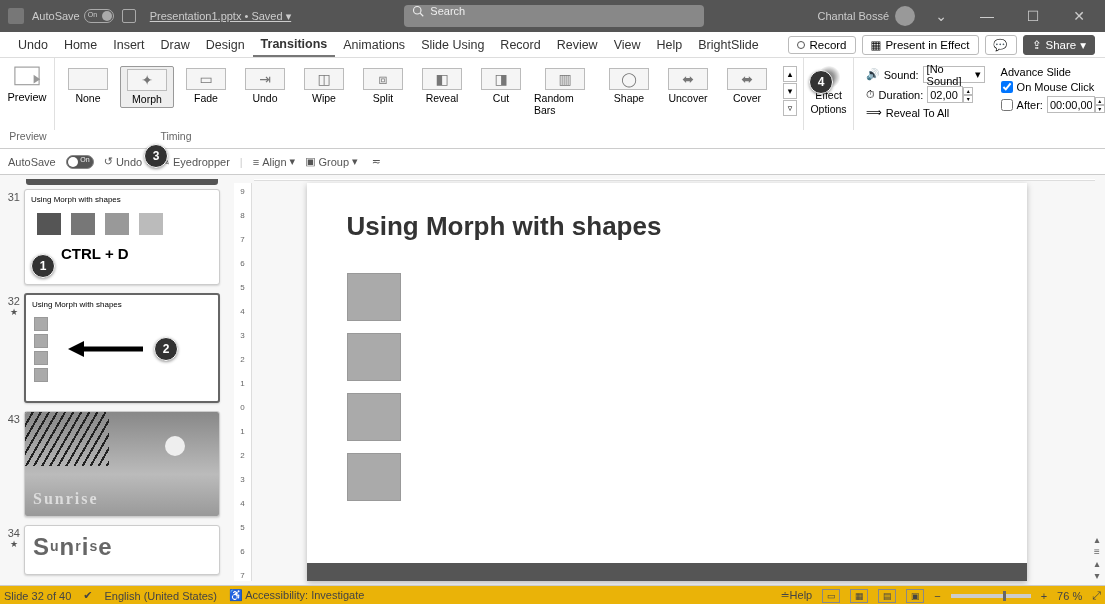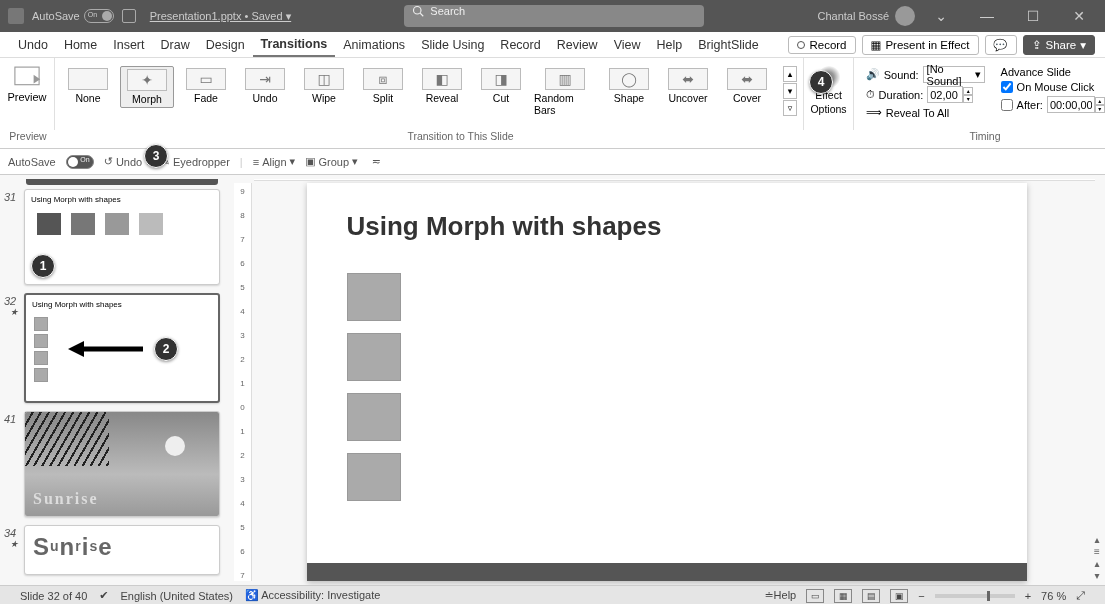--- a/index.html
+++ b/index.html
@@ -62,21 +62,21 @@
 .qat .pill2::after { content:""; position:absolute; left:1px; top:1px; width:10px; height:10px; background:#fff; border-radius:50%; }
 .qat span.sep { color:#ccc; }
 .qat .qitem { display:flex; align-items:center; gap:3px; cursor:pointer; }
 
 
 .main { display:flex; height: calc(604px - 32px - 26px - 72px - 18px - 26px - 20px); }
 .thumbs { width: 224px; background:#f7f7f7; overflow-y:auto; padding: 4px 4px 4px 4px; position:relative; }
 .thumbs::-webkit-scrollbar { width:16px; }
 .thumbs::-webkit-scrollbar-thumb { background:#aaa; border-radius:8px; }
 .thumbwrap { display:flex; gap:4px; margin-bottom:8px; }
-.thumbnum { width:16px; font-size:11px; color:#555; text-align:left; padding-top:2px; position:relative;font-style:italic;}
+.thumbnum { width:16px; font-size:11px; color:#555; text-align:right; padding-top:2px; position:relative;}
 .thumbnum .star { font-size:9px; position:absolute; top:14px; right:2px;}
 .thumb { flex:1; background:#fff; border:1px solid #ccc; border-radius:3px; position:relative; overflow:hidden; box-shadow: 0 1px 2px rgba(0,0,0,0.15);}
 .thumb.selected { border:2px solid #666; }
 .thumb31 { height:96px; }
 .thumb32 { height:110px; }
 .thumb33 { height:106px; }
 .thumb34 { height:50px; }
 .t31title { font-size:8px; padding:5px 6px; }
 .t31shapes { display:flex; gap:10px; padding: 4px 12px; }
 .t31shapes div { width:24px; height:22px; background:#888; }
@@ -110,21 +110,21 @@
 .slide { width: 720px; background:#fff; box-shadow: 0 2px 6px rgba(0,0,0,0.25); position:relative; margin-top: 0; }
 .slide-body { height: 380px; position: relative; }
 .slide h1 { font-size:26px; font-weight:600; padding: 28px 40px 10px; color:#333; }
 .sshapes { position:absolute; left:40px; top:90px; display:flex; flex-direction:column; gap:12px; }
 .sshapes div { width:54px; height:48px; background:#aaa; border:1px solid #999; }
 .darkbar { height: 18px; width: 100%; background: #555; }
 .rscroll { width:16px; display:flex; flex-direction:column; align-items:center; justify-content:flex-end; gap:2px; padding-bottom:4px; color:#666; font-size:10px;}
 .rscroll div { cursor:pointer; line-height:1; }
 
 
-.status { height:20px; border-top:1px solid #ccc; background:#e5e5e5; display:flex; align-items:center; font-size:11px; color:#444; padding: 0 20px; justify-content:space-between; }
+.status { height:20px; border-top:1px solid #ccc; background:#eab308; display:flex; align-items:center; font-size:11px; color:#444; padding: 0 4px; justify-content:space-between; }
 .status .sleft { display:flex; align-items:center; gap:12px; }
 .status .sright { display:flex; align-items:center; gap:10px; }
 .viewbtn { width:18px; height:14px; border:1px solid #888; display:flex; align-items:center; justify-content:center; font-size:9px; cursor:pointer;}
 .zoomslider { width:80px; height:4px; background:#ccc; position:relative; }
 .zoomslider::after { content:""; position:absolute; left:52px; top:-3px; width:3px; height:10px; background:#666; }
 
 input[type=checkbox] { width:12px; height:12px; }
 </style>
 </head>
 <body>
@@ -317,21 +317,20 @@
                   <div>▾</div>
                 </div>
               </div>
         </div>
       </div>
     </div>
   </div>
 </div>
 <div class="grouplabels">
   <div class="grouplabel" style="width:56px;">Preview</div>
-  <div class="grouplabel" style="flex:1;">Transition to This Slide</div>
   <div class="grouplabel" style="width:240px;">Timing</div>
 
 </div>
 </div>
 
 <div class="callout" style="left:144px; top:144px;">3</div>
 
 <div class="qat">
   <span>AutoSave</span>
   <div class="pill2">
@@ -367,20 +366,21 @@
     <div class="thumbwrap">
       <div class="thumbnum"><span>31</span></div>
       <div class="thumb thumb31">
         <div class="t31title">Using Morph with shapes</div>
         <div class="t31shapes">
             <div></div>
             <div></div>
             <div></div>
             <div></div>
           </div>
+        <div class="t31ctrl">CTRL + D</div>
         <div class="callout" style="left:6px; bottom:6px;">1</div>
       </div>
     </div>
 
     <div class="thumbwrap">
       <div class="thumbnum"><span>32</span><span class="star">★</span></div>
       <div class="thumb thumb32 selected">
         <div class="t32title">Using Morph with shapes</div>
         <div class="t32shapes">
             <div></div>
@@ -390,21 +390,21 @@
           </div>
         <svg class="t32arrow" width="80" height="24">
             <line x1="75" y1="12" x2="12" y2="12" stroke="#000" stroke-width="5"></line>
             <polygon points="0,12 16,4 16,20" fill="#000"></polygon>
           </svg>
         <div class="callout" style="right:40px; top:42px;">2</div>
       </div>
     </div>
 
     <div class="thumbwrap">
-      <div class="thumbnum"><span>41</span></div>
+      <div class="thumbnum"><span>43</span></div>
       <div class="thumb thumb33">
         <div class="t33img">
           <div class="t33palm"></div>
           <div class="t33sun"></div>
           <div class="t33text">Sunrise</div>
         </div>
       </div>
     </div>
 
     <div class="thumbwrap">

